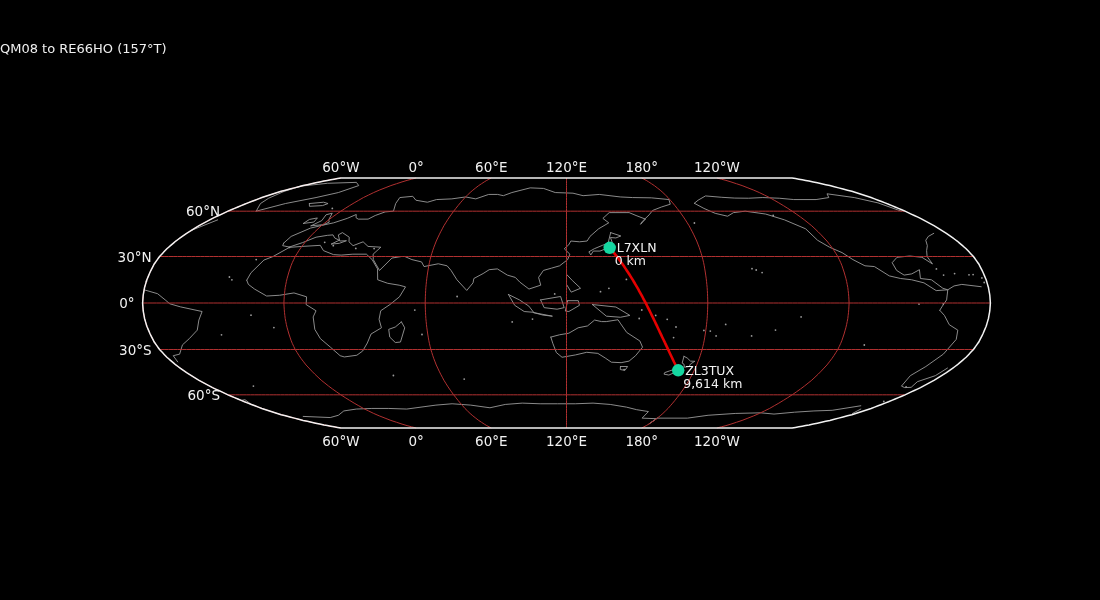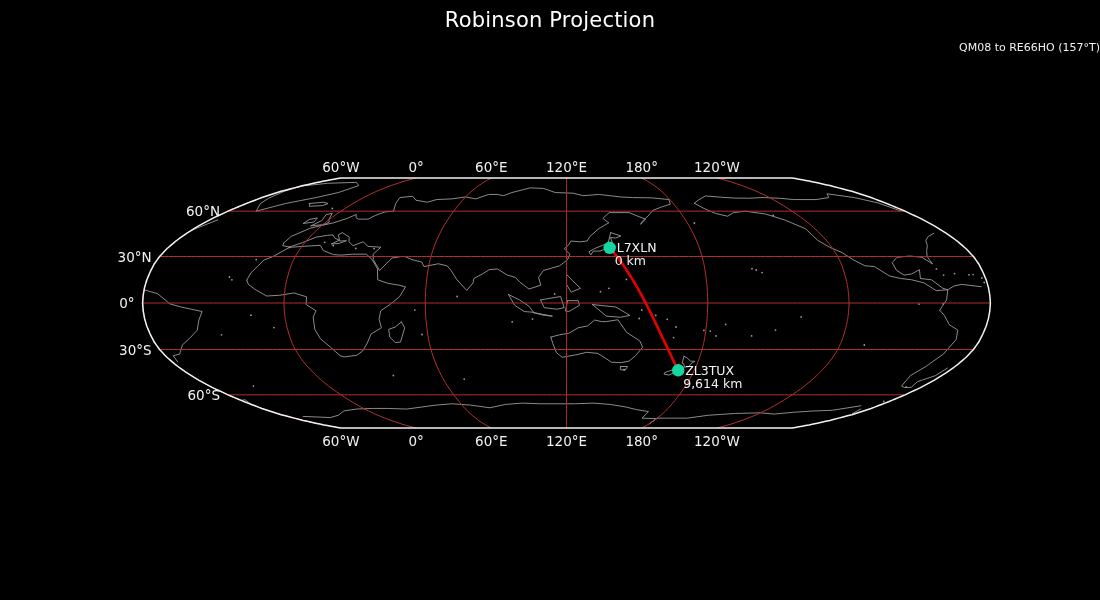--- a/index.html
+++ b/index.html
@@ -1,38 +1,37 @@
 <!DOCTYPE html>
 <html><head>
 <meta charset="utf-8">
 <style>
   html,body{margin:0;padding:0;background:#000;}
   body{width:1100px;height:600px;overflow:hidden;
        font-family:"DejaVu Sans","Liberation Sans",sans-serif;}
   #root{position:relative;width:1100px;height:600px;background:#000;}
   #title{position:absolute;left:0;top:8px;width:1100px;text-align:center;
          color:#ffffff;font-size:21px;letter-spacing:.2px;}
-  #subtitle{position:absolute;left:0;top:41px;width:1100px;text-align:right;
-            color:#f0f0f0;font-size:11px;}
+  #subtitle{position:absolute;left:0;top:41px;width:1100px;text-align:left;
+            color:#f0f0f0;font-size:13px;}
   svg{position:absolute;left:0;top:0;}
   .axlab{fill:#f2f2f2;font-size:13.5px;font-family:"DejaVu Sans","Liberation Sans",sans-serif;}
   .ptlab{fill:#f2f2f2;font-size:12.5px;font-family:"DejaVu Sans","Liberation Sans",sans-serif;}
   .grid{stroke:#b03030;stroke-width:1;fill:none;}
   .border{stroke:#f2f2f2;stroke-width:1.5;fill:none;}
   .coast{stroke:#9a9a9a;stroke-width:0.9;fill:none;stroke-linejoin:round;stroke-linecap:round;}
   .coastf{fill:#9a9a9a;stroke:none;}
   .gcline{stroke:#e60000;stroke-width:2.6;fill:none;stroke-linecap:round;}
   .mk{stroke:none;}
 </style>
 </head>
 <body>
 
 <div id="root">
 
-  <div id="title">Robinson Projection</div>
   <div id="subtitle">QM08 to RE66HO (157°T)</div>
 
   <svg id="canvas" width="1100" height="600">
     <g id="coastlines">
         <path d="M246.75 280.21L250.98 272.77L263.94 260.06L273.05 256.50L289.45 247.36L301.88 246.43L320.30 245.35L323.45 250.61L333.52 254.64L341.15 255.10L352.89 254.18L366.38 254.18L372.15 259.60L377.54 268.90L377.65 279.75L387.70 283.31L399.16 285.18L405.53 286.88L399.48 296.80L389.92 304.55L380.72 310.75L379.07 319.27L381.44 327.80L371.04 334.00L367.34 342.99L362.64 351.05L356.82 355.24L344.33 356.94L340.11 355.70L330.42 347.18L320.39 338.65L314.80 329.35L313.17 316.95L316.04 310.75L306.11 304.55L306.56 296.80L293.96 292.93L279.59 295.25L266.62 296.02L254.53 289.05L248.39 284.40L246.75 280.21" class="coast"></path>
         <path d="M401.40 321.91L404.72 327.80L400.46 342.06L395.33 342.52L389.75 337.10L388.71 329.35L395.27 327.02L401.40 321.91" class="coast"></path>
         <path d="M283.76 243.03L291.15 236.43L310.58 228.07L325.95 224.47L333.61 222.83L347.24 218.39L356.25 214.49L356.03 217.67L358.22 219.13L368.10 219.13L375.22 215.50L385.13 211.90L393.48 211.18L395.68 203.55L399.81 197.56L412.78 196.31L415.90 200.22L427.46 202.22L436.54 199.56L451.82 198.89L465.60 196.94L475.78 198.89L488.65 194.43L497.67 194.43L503.41 195.68L511.87 192.55L530.21 187.87L543.64 188.44L555.25 192.55L572.97 193.18L583.10 195.68L599.28 194.43L620.31 196.94L632.50 197.56L651.31 197.83L668.92 199.56L670.27 204.21L661.44 207.00L652.59 210.48L649.21 214.78L642.40 221.35L640.54 224.32L645.47 219.13L636.06 215.50L629.13 212.62L609.20 212.62L602.88 218.39L608.77 222.83L598.59 228.82L589.98 236.43L587.12 241.03L579.55 241.80L570.84 241.03L568.70 244.89L564.28 248.75L569.87 254.18L567.64 259.60L559.61 265.80L551.54 268.13L543.41 270.45L538.59 277.43L540.76 285.18L528.97 289.05L519.79 282.07L515.33 277.43L507.33 275.10L497.37 268.90L489.23 269.68L483.10 273.55L473.83 278.51L473.04 282.85L466.75 290.44L456.92 279.75L451.06 270.45L447.12 265.80L438.28 263.78L424.03 266.57L421.58 261.93L411.93 259.60L404.85 256.50L401.46 256.50L391.95 258.05L379.49 270.45L373.29 259.60L373.12 254.18L380.85 247.20L368.04 246.43L363.11 241.80L353.08 245.66L348.97 241.80L349.24 237.19L342.44 232.61L338.33 234.89L339.70 241.03L346.45 240.72L339.23 243.34L331.05 244.12L339.24 240.26L334.68 237.96L333.02 234.89L327.31 235.35L316.07 237.19L302.68 242.57L289.25 247.05L282.68 245.66L283.76 243.03" class="coast"></path>
         <path d="M610.68 232.61L620.84 235.97L615.87 237.96L610.43 237.50L612.29 242.57L612.69 247.20L610.46 248.75L604.30 249.37L599.98 251.07L593.29 251.07L590.83 254.95L588.86 251.85L594.25 248.75L602.75 245.20L608.02 243.34L610.68 232.61" class="coast"></path>
         <path d="M508.43 294.48L519.43 299.90L528.84 306.10L533.60 312.30L524.18 311.52L514.71 305.32L508.43 294.48" class="coast"></path>
         <path d="M533.60 312.61L552.42 316.18L543.03 315.09L533.60 312.61" class="coast"></path>

